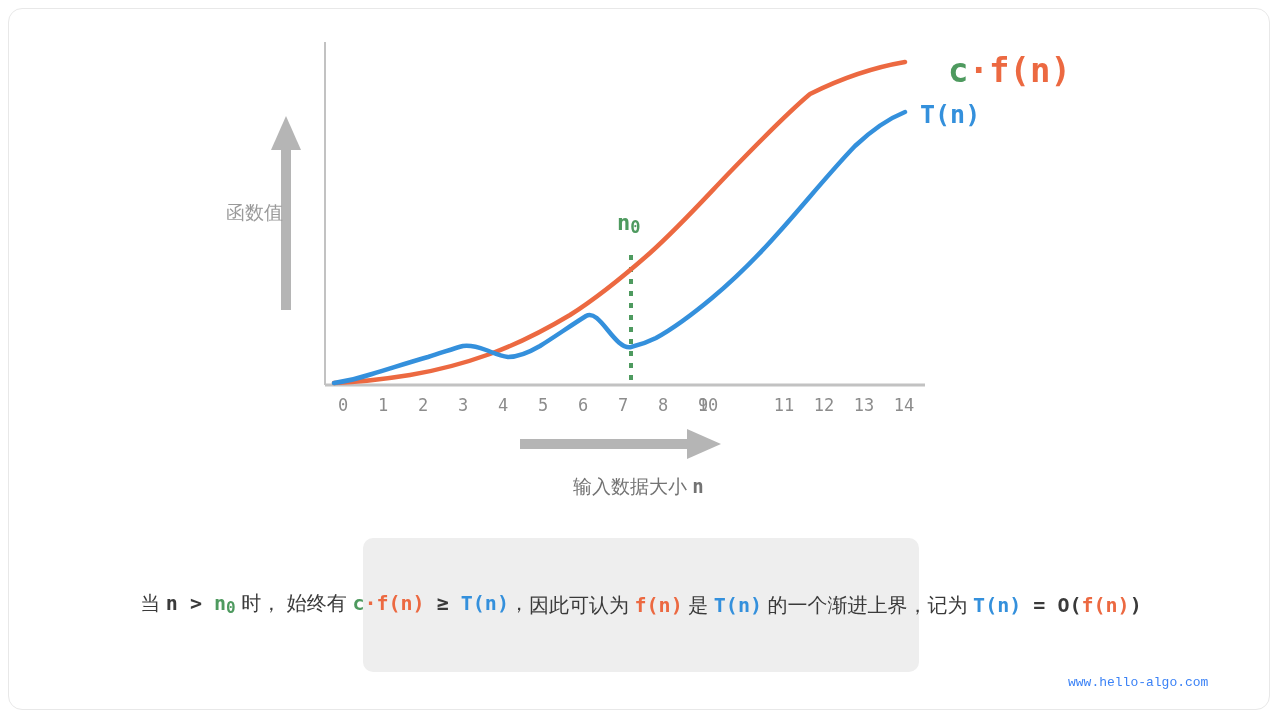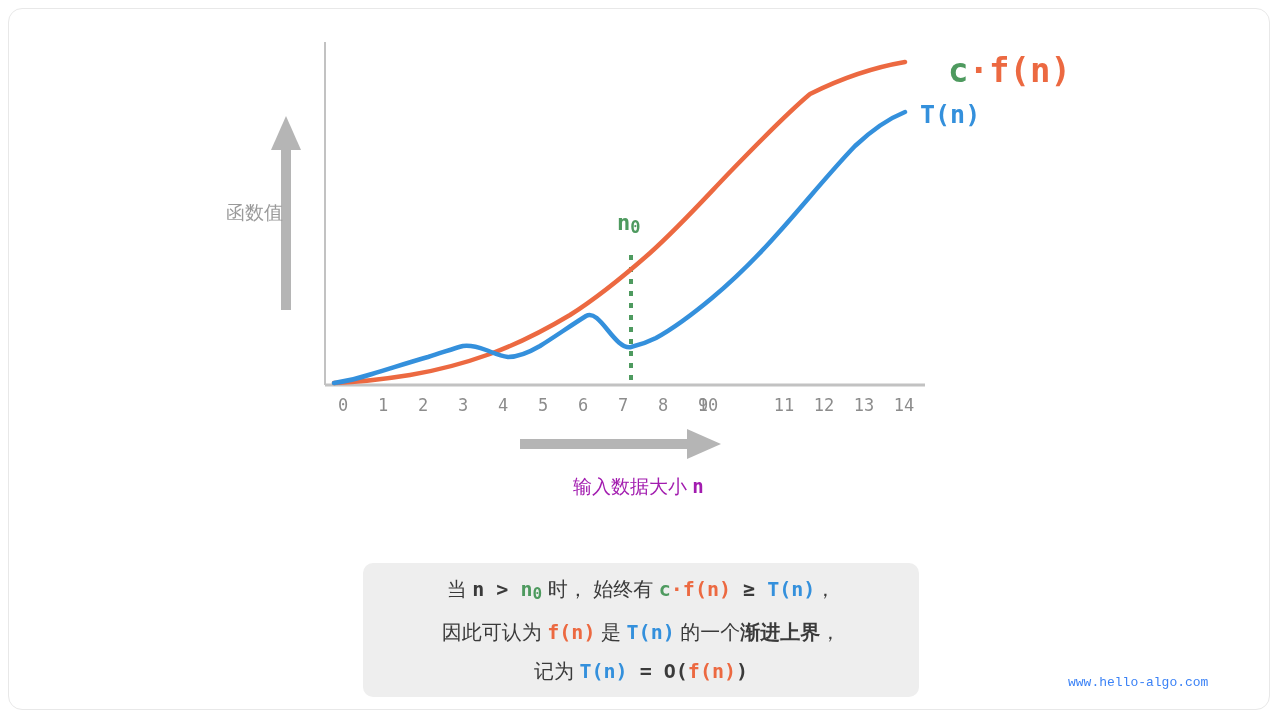--- a/index.html
+++ b/index.html
@@ -46,21 +46,21 @@
     top: 200px;
     font-size: 19px;
     color: #9a9a9a;
     font-family: "Liberation Sans", "DejaVu Sans", sans-serif;
   }
   
   #x-axis-label {
     left: 527px;
     top: 474px;
     font-size: 19px;
-    color: #a21caf;
+    color: #737373;
     font-family: "Liberation Sans", "DejaVu Sans", sans-serif;
     text-align: right;
   }
   #x-axis-label .mono {
     font-family: "DejaVu Sans Mono", monospace;
     font-weight: bold;
     font-size: 19px;
   }
   
   .tick-label {
@@ -109,44 +109,42 @@
   #caption-box {
     position: absolute;
     left: 363px;
     top: 538px;
     width: 556px;
     height: 134px;
     background: #eeeeee;
     border-radius: 10px;
     box-sizing: border-box;
     display: flex;
-    flex-direction: column;
     align-items: center;
     justify-content: center;
-    margin-top: 25px;
   }
   .cap-line {
     font-size: 20px;
     line-height: 39px;
     color: #3a3a3a;
     white-space: pre;
     font-family: "Liberation Sans", "DejaVu Sans", sans-serif;
   }
   .cap-line .mono {
     font-family: "DejaVu Sans Mono", monospace;
     font-weight: bold;
     font-size: 20px;
   }
   .cap-line .sub0 {
     font-family: "DejaVu Sans Mono", monospace;
     font-weight: bold;
     font-size: 16px;
     vertical-align: -3px;
   }
-  .cap-line .b { font-weight: bold; }
+  .cap-line .b { font-weight: normal; }
 
   #watermark {
     left: 1068px;
     top: 675px;
     font-family: Liberation Mono, monospace;
     font-size: 13px;
     color: #3b82f6;
   }
 </style>
 </head>

